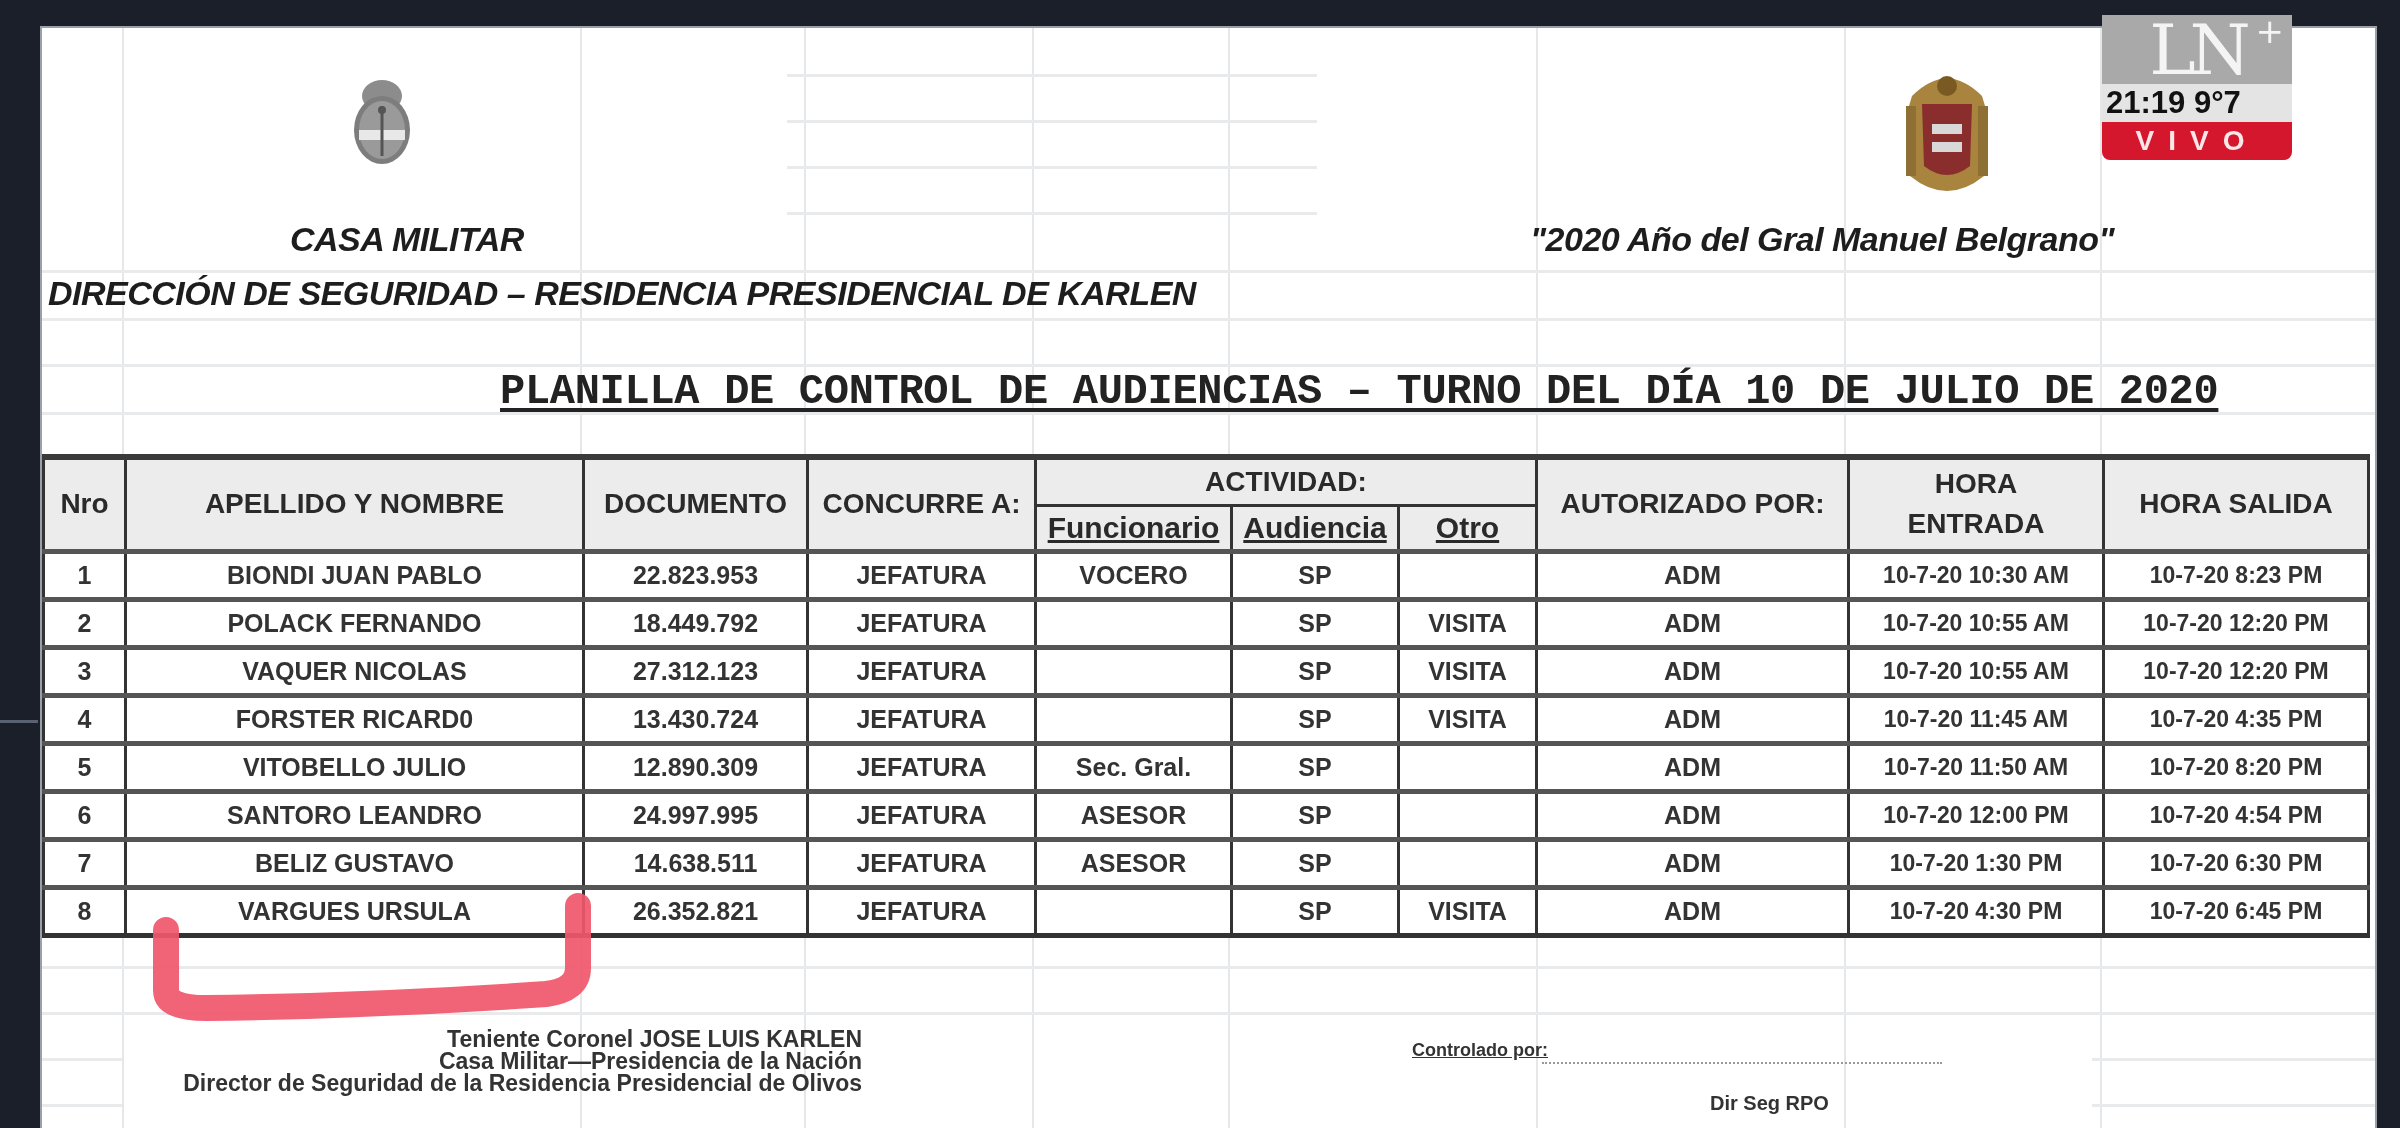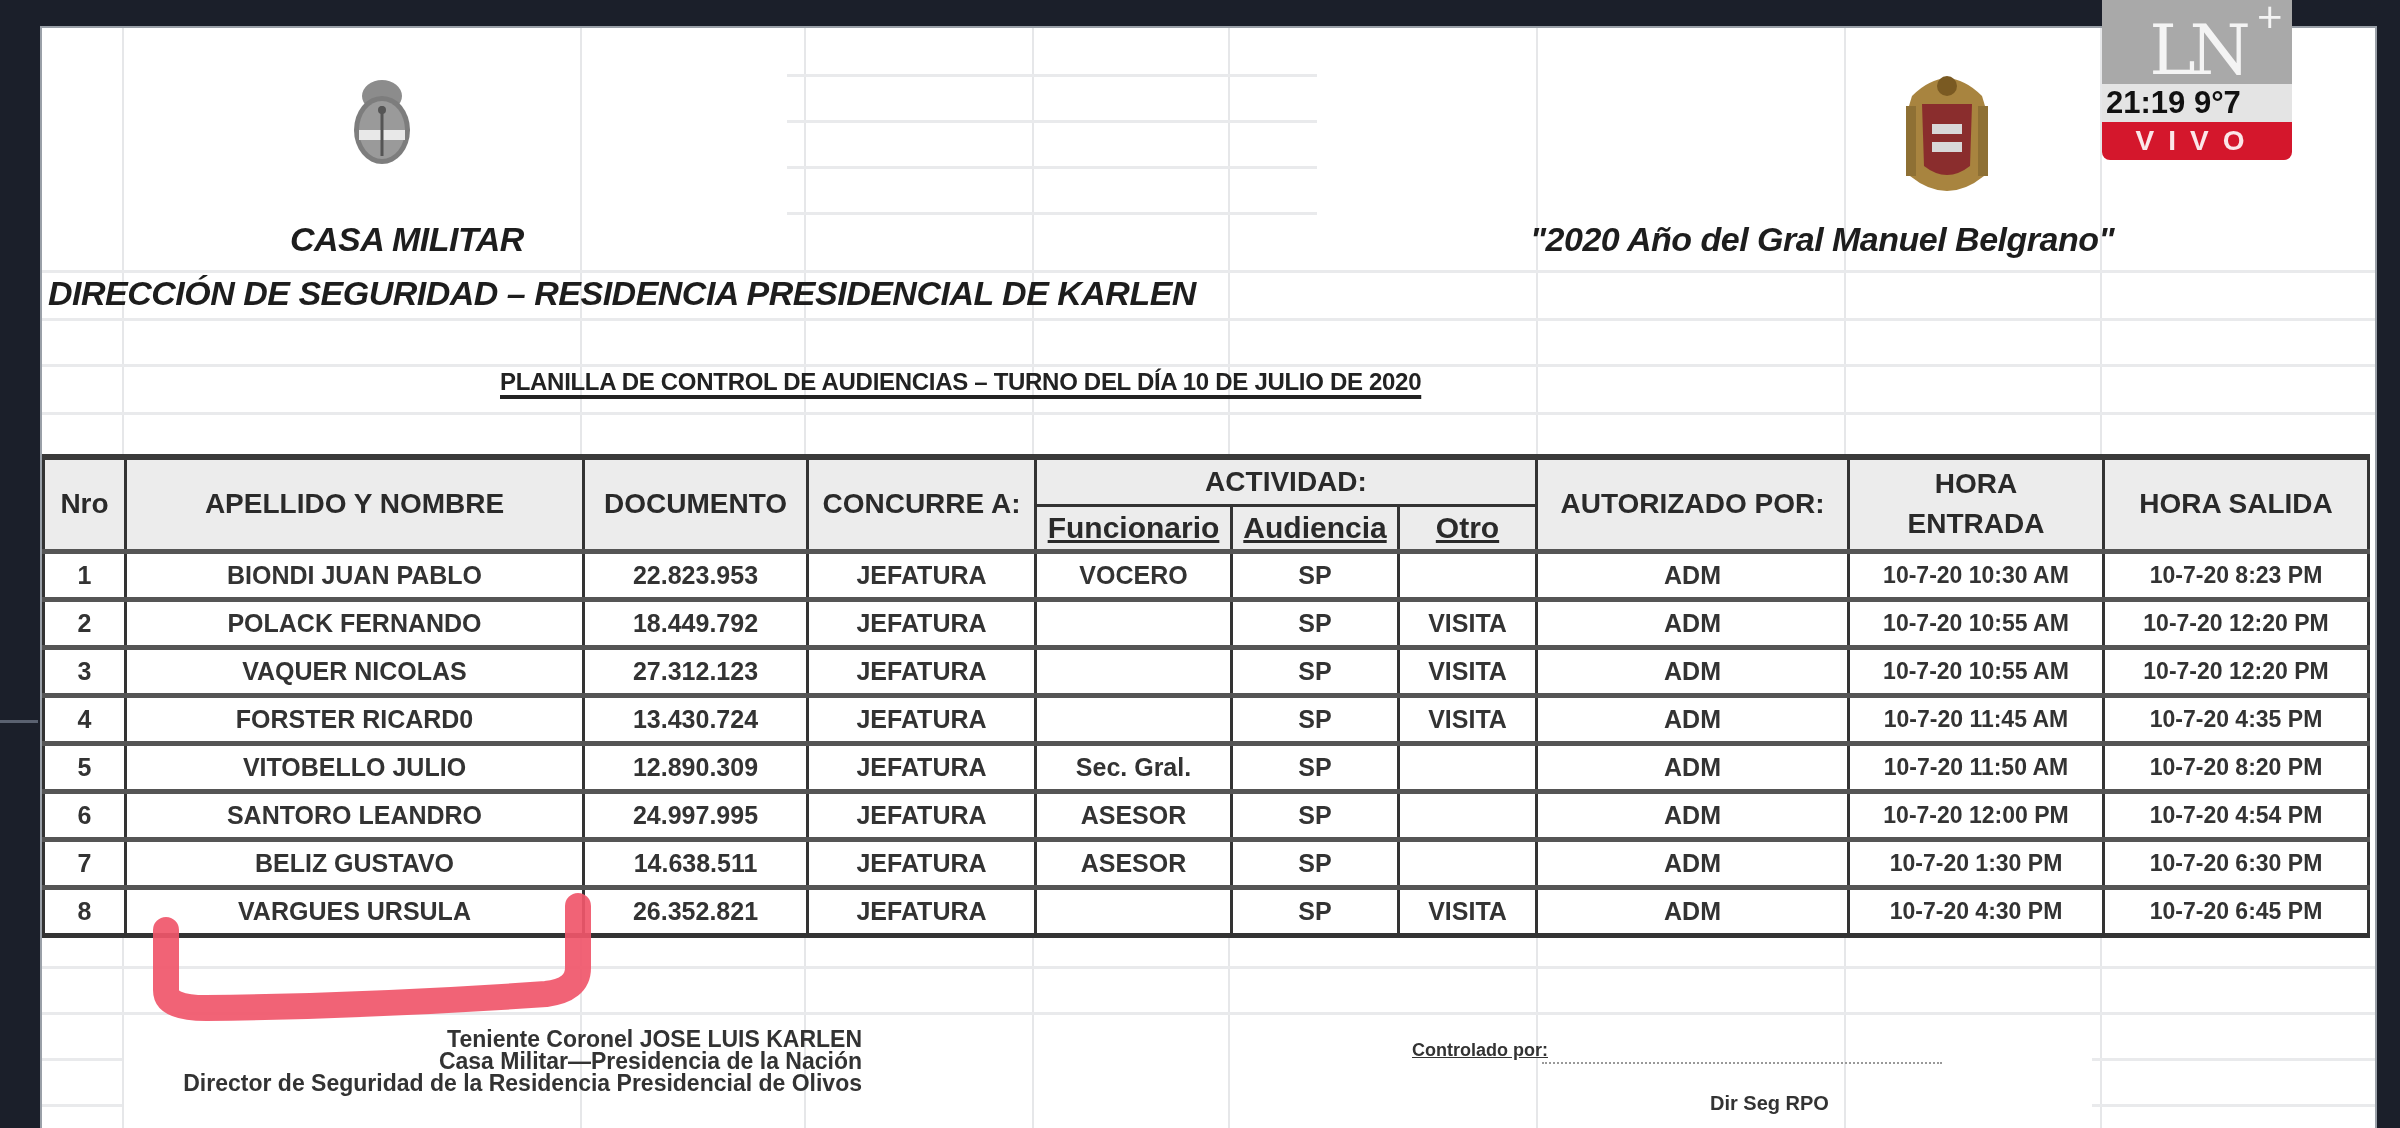--- a/index.html
+++ b/index.html
@@ -17,23 +17,23 @@
   }
   
   .grid-v { position:absolute; top:0; bottom:0; width:2px; background:#e6e7e9; }
   .grid-h { position:absolute; height:3px; background:#e9eaec; }
   .abs { position:absolute; }
   .ital { font-style:italic; font-weight:bold; letter-spacing:-0.5px; }
   .casa { left:248px; top:192px; font-size:34px; color:#1d1d1d; }
   .direccion { left:6px; top:246px; font-size:34px; color:#1d1d1d; white-space:nowrap; }
   .motto { left:1488px; top:192px; font-size:34px; color:#1d1d1d; white-space:nowrap; }
   .title {
-    left:458px; top:340px; font-size:24px; font-weight:bold; color:#222;
+    left:458px; top:340px; font-size:42px; font-weight:bold; color:#222;
     text-decoration:underline; text-decoration-thickness:4px; text-underline-offset:5px;
-    white-space:nowrap; letter-spacing:-0.3px;
+    white-space:nowrap; letter-spacing:-0.3px;font-family:Liberation Mono, monospace;
   }
   .coat-arg { left:300px; top:44px; }
   .coat-cm { left:1850px; top:38px; }
 
   table.planilla {
     position:absolute; left:0px; top:426px; width:2325px;
     border-collapse:collapse; table-layout:fixed;
     font-size:25px;
   }
   table.planilla th, table.planilla td {
@@ -52,22 +52,22 @@
   .annot {
     position:absolute; left:84px; top:850px; width:500px; height:150px; pointer-events:none;
   }
 
   .sig-left { left:60px; top:1000px; width:760px; text-align:right; font-size:23px; font-weight:bold; color:#333; line-height:22px; }
   .sig-right-label { left:1370px; top:1012px; font-size:18px; font-weight:bold; color:#333; text-decoration:underline; }
   .sig-line { left:1500px; top:1034px; width:400px; border-top:2px dotted #999; }
   .sig-right-role { left:1668px; top:1064px; font-size:20px; font-weight:bold; color:#333; }
 
   .ln-logo {
-    position:absolute; left:2102px; top:0; width:190px; height:100px; background:#a9a9a9;
-    display:flex; align-items:center; justify-content:center;
+    position:absolute; left:2102px; top:15px; width:190px; height:100px; background:#a9a9a9;
+    display:flex; align-items:flex-start; justify-content:center;
   }
   .ln-letters { font-family:"DejaVu Serif", serif; font-size:70px; color:#f4f4f4; line-height:1; letter-spacing:-6px; }
   .ln-plus { position:absolute; right:8px; top:-4px; font-size:34px; color:#f4f4f4; font-family:"DejaVu Sans", sans-serif; }
   .ln-time {
     position:absolute; left:2102px; top:84px; width:190px; height:38px; background:#e4e4e4;
     font-size:31px; font-weight:bold; color:#111; text-align:left; padding-left:4px; box-sizing:border-box;
     line-height:38px; letter-spacing:0px;
   }
   .ln-vivo {
     position:absolute; left:2102px; top:122px; width:190px; height:38px; background:#d4172c;

